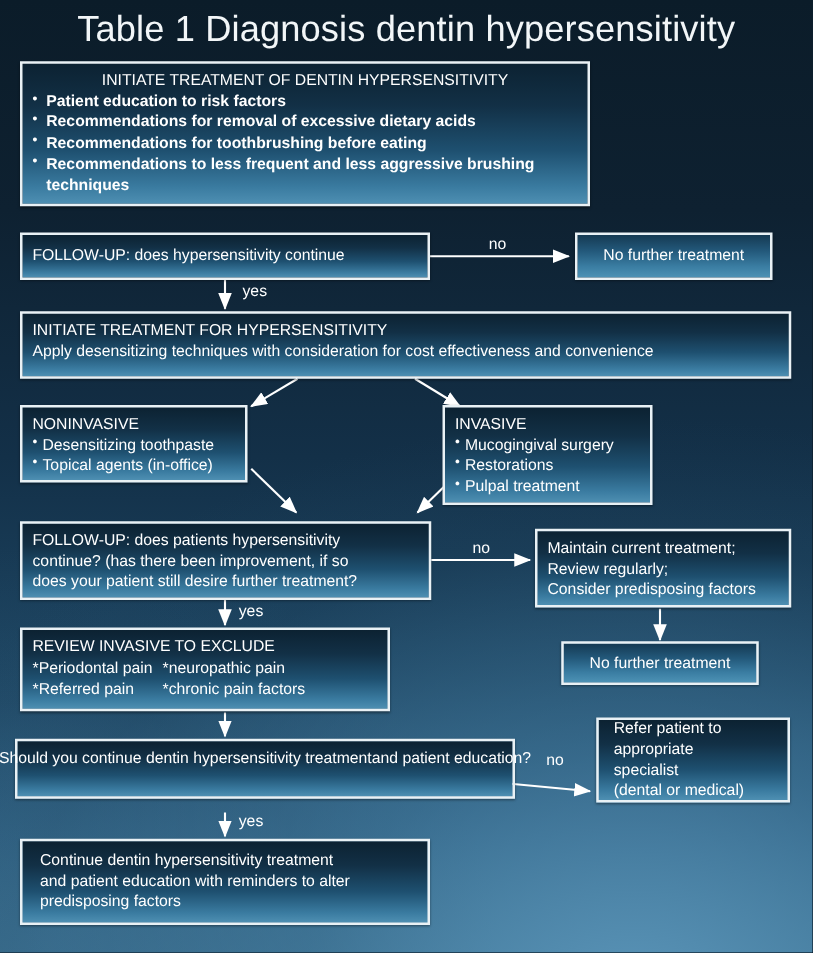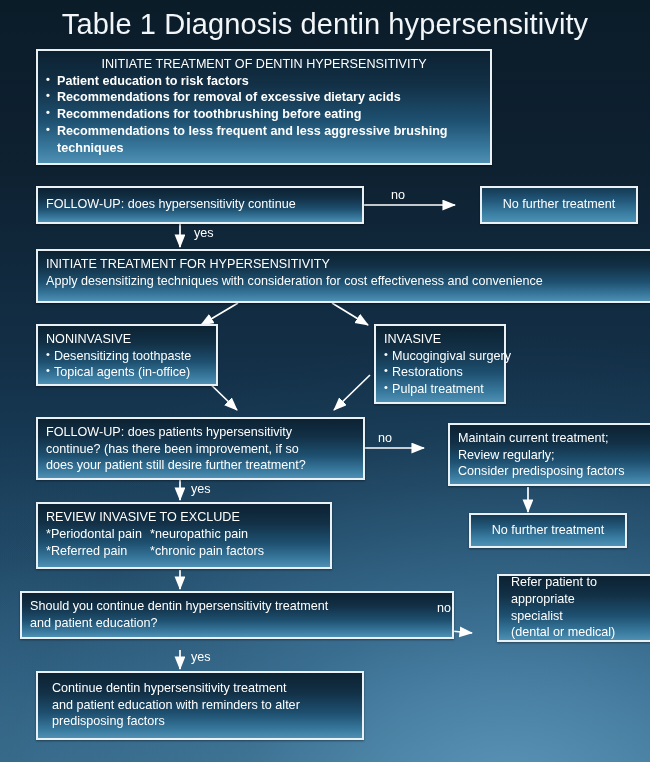--- a/index.html
+++ b/index.html
@@ -37,21 +37,20 @@
   .box {
     position: absolute;
     box-sizing: border-box;
     border: 2px solid #e9f1f5;
     background: linear-gradient(180deg, #0c2232 0%, #123046 30%, #1e5070 62%, #3a7ba0 88%, #4e8fb2 100%);
     color: #ffffff;
     font-size: 12.6px;
     line-height: 1.33;
     padding: 5px 8px 6px 8px;
     box-shadow: 0 1px 2px rgba(0,0,0,0.42);
-    margin-left: 20px;
   }
   .box.pale {
     background: linear-gradient(180deg, #153a53 0%, #23597b 38%, #3a7da2 74%, #4d92b5 100%);
   }
   .box .hdr {
     display: block;
     white-space: nowrap;
   }
   .box .ctr { text-align: center; }
   ul.bul {
@@ -187,21 +186,21 @@
   </div>
 
   <div class="box" style="left:16px; top:324px; width:182px; height:62px;">
     <span class="hdr">NONINVASIVE</span>
     <ul class="tight">
       <li>Desensitizing toothpaste</li>
       <li>Topical agents (in-office)</li>
     </ul>
   </div>
 
-  <div class="box" style="left:354px; top:324px; width:132px; height:80px;">
+  <div class="box" style="left:354px; top:324px; width:168px; height:80px;">
     <span class="hdr">INVASIVE</span>
     <ul class="tight">
       <li>Mucogingival surgery</li>
       <li>Restorations</li>
       <li>Pulpal treatment</li>
     </ul>
   </div>
 
   <div class="box" style="left:16px; top:417px; width:329px; height:63px;">
     <span class="hdr">FOLLOW-UP: does patients hypersensitivity</span>
@@ -229,21 +228,21 @@
         <span>*Periodontal pain</span>
         <span class="c2">*neuropathic pain</span>
       </div>
       <div class="rowline">
         <span>*Referred pain</span>
         <span class="c2">*chronic pain factors</span>
       </div>
     </div>
   </div>
 
-  <div class="box" style="left:0; top:591px; width:434px; height:48px; display:flex; flex-direction:column; justify-content:center;">
+  <div class="box" style="left:12px; top:591px; width:400px; height:48px; display:flex; flex-direction:row; justify-content:center;">
     <span class="hdr">Should you continue dentin hypersensitivity treatment</span>
     <span class="hdr">and  patient education?</span>
   </div>
 
   <div class="box" style="left:477px; top:574px; width:155px; height:68px; display:flex; flex-direction:column; justify-content:center; padding-left:12px;">
     <span class="hdr">Refer patient to</span>
     <span class="hdr">appropriate</span>
     <span class="hdr">specialist</span>
     <span class="hdr">(dental or medical)</span>
   </div>

